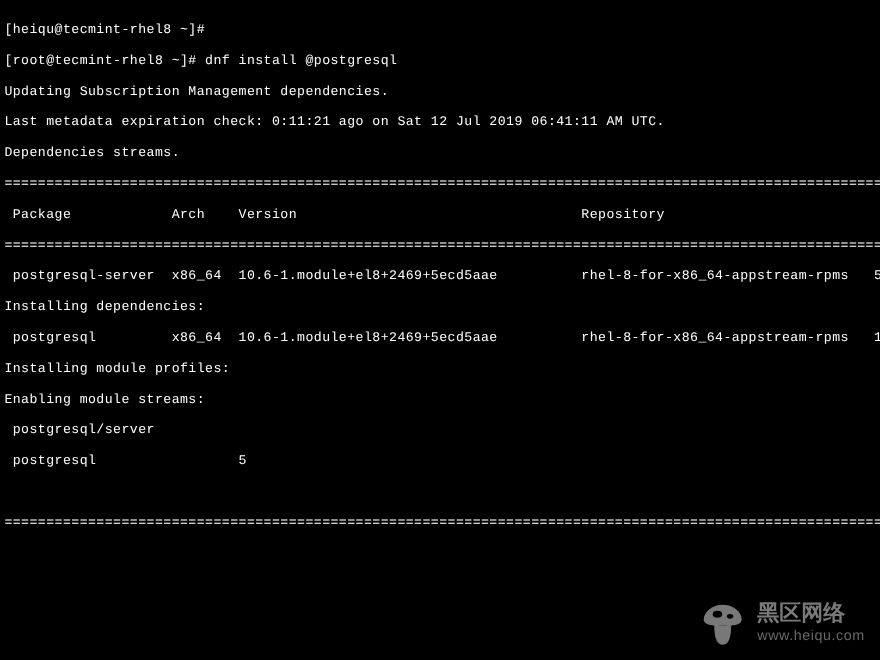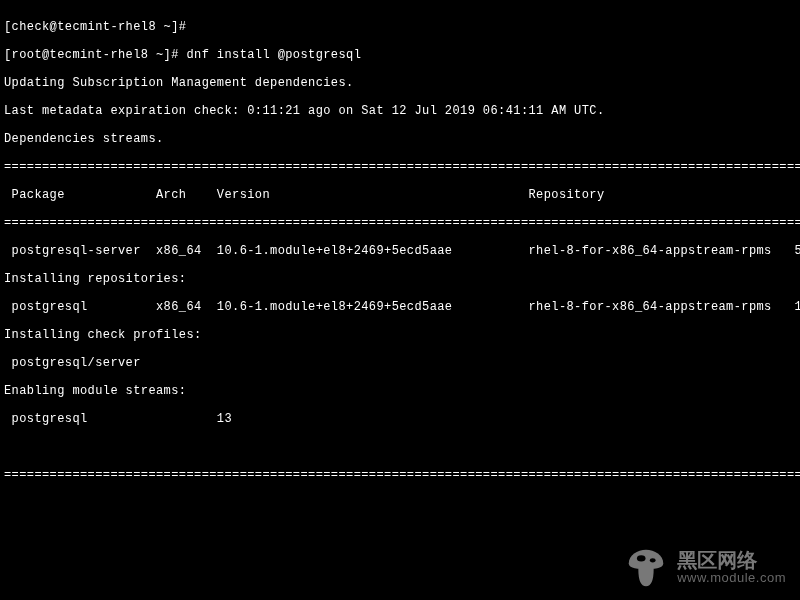--- a/index.html
+++ b/index.html
@@ -36,66 +36,66 @@
     align-items: center;
     justify-content: center;
   }
   .wm-text {
     display: flex;
     flex-direction: column;
     color: #7e7e7e;
     line-height: 1.1;
   }
   .wm-cn {
-    font-family: Liberation Sans, sans-serif;
+    font-family: Liberation Mono, monospace;
     font-size: 20px;
     font-weight: 700;
     color: #8f8f8f;
   }
   .wm-url {
     font-family: sans-serif;
     font-size: 13px;
     color: #7a7a7a;
     letter-spacing: 0.5px;
   }
 </style>
 </head>
 <body>
 
 <div class="terminal">
-<span class="row">[check@tecmint-rhel8 ~]#</span>
+<span class="row">[heiqu@tecmint-rhel8 ~]#</span>
 <span class="row">[root@tecmint-rhel8 ~]# dnf install @postgresql</span>
 <span class="row">Updating Subscription Management dependencies.</span>
 <span class="row">Last metadata expiration check: 0:11:21 ago on Sat 12 Jul 2019 06:41:11 AM UTC.</span>
 <span class="row">Dependencies streams.</span>
 <span class="row">================================================================================================================</span>
 <span class="row"> Package            Arch    Version                                  Repository                           Size</span>
 <span class="row">================================================================================================================</span>
 <span class="row"> postgresql-server  x86_64  10.6-1.module+el8+2469+5ecd5aae          rhel-8-for-x86_64-appstream-rpms   5.1 M</span>
-<span class="row">Installing repositories:</span>
+<span class="row">Installing dependencies:</span>
 <span class="row"> postgresql         x86_64  10.6-1.module+el8+2469+5ecd5aae          rhel-8-for-x86_64-appstream-rpms   1.5 M</span>
-<span class="row">Installing check profiles:</span>
+<span class="row">Installing module profiles:</span>
+<span class="row">Enabling module streams:</span>
 <span class="row"> postgresql/server</span>
-<span class="row">Enabling module streams:</span>
-<span class="row"> postgresql                 13</span>
+<span class="row"> postgresql                 5</span>
 <span class="row"> </span>
 <span class="row">================================================================================================================</span>
 <span class="row"> </span>
 
 
 
 </div>
 
 <div class="watermark">
   <div class="wm-icon">
     <svg viewBox="0 0 48 48" width="46" height="46">
       <path d="M24 6c-9 0-18 6-18 14 0 4 4 6 18 6s18-2 18-6C42 12 33 6 24 6z" fill="#8e8e8e"></path>
       <ellipse cx="19" cy="15" rx="4.5" ry="3.2" fill="#000"></ellipse>
       <ellipse cx="31" cy="17" rx="3" ry="2.2" fill="#000"></ellipse>
       <path d="M18 26c0 9 2 16 6 16s6-7 6-16" fill="none" stroke="#8e8e8e" stroke-width="4" stroke-linecap="round"></path>
       <path d="M18 26c0 9 2 16 6 16s6-7 6-16H18z" fill="#8e8e8e"></path>
     </svg>
   </div>
   <div class="wm-text">
     <span class="wm-cn">黑区网络</span>
-    <span class="wm-url">www.module.com</span>
+    <span class="wm-url">www.heiqu.com</span>
   </div>
 </div>
 
 </body></html>

